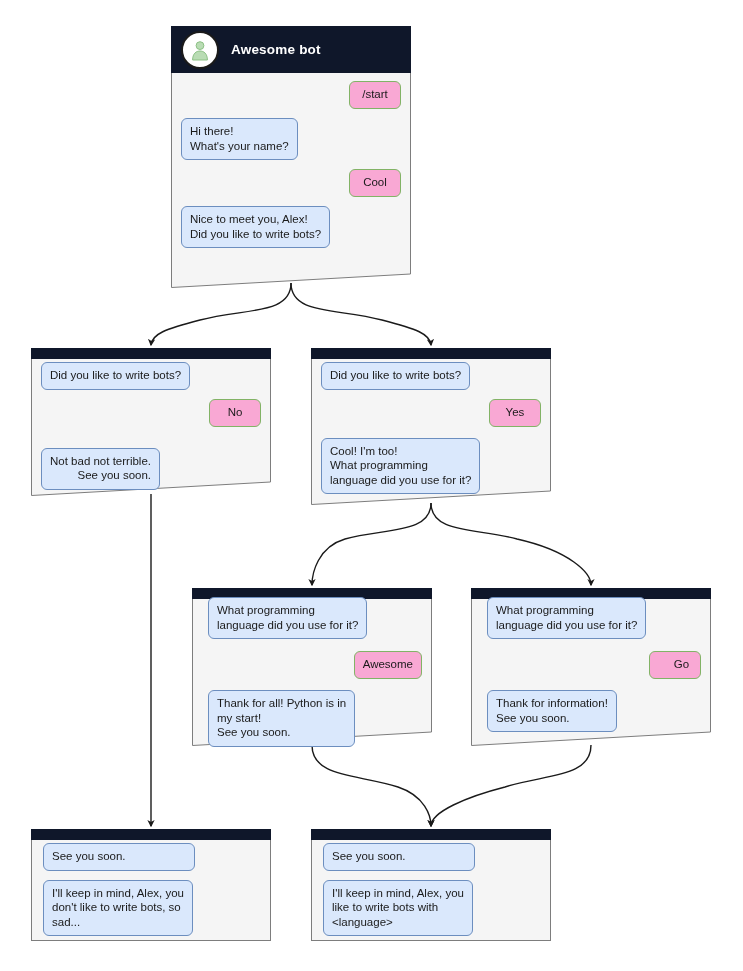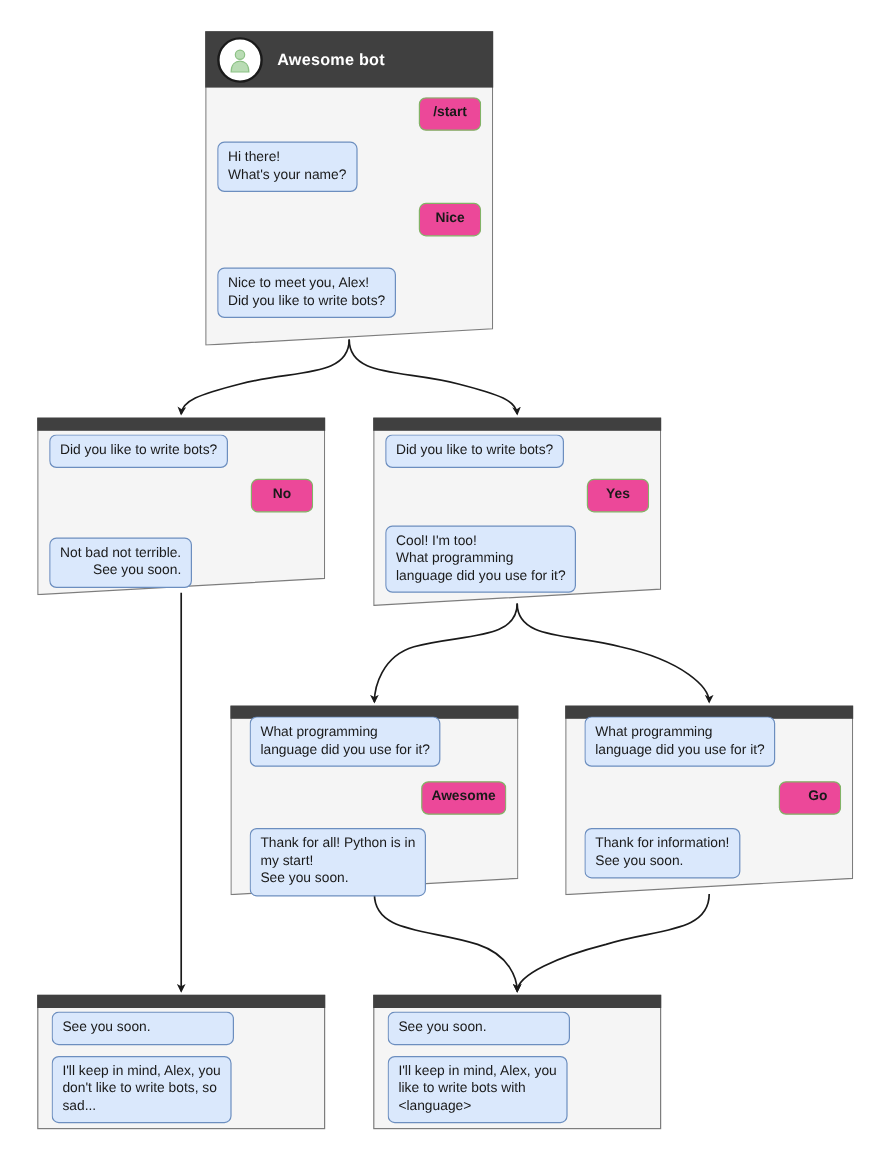--- a/index.html
+++ b/index.html
@@ -41,21 +41,21 @@
   .node-skew .skew-svg {
     position: absolute;
     left: 0; top: 0;
     width: 100%; height: 100%;
     display: block;
   }
   .header {
     position: absolute;
     left: 0; top: 0;
     width: 100%;
-    background: #404040;
+    background: #0f172a;
     box-sizing: border-box;
     display: flex;
     align-items: center;
     z-index: 3;
   }
   .header-main {
     height: 47px;
     padding-left: 10px;
   }
   .header-thin {
@@ -101,27 +101,26 @@
     color: #1a1a1a;
     white-space: pre-line;
     padding: 5px 8px 6px 8px;
     max-width: 82%;
   }
   .bubble.bot {
     background: #dae8fc;
     border: 1px solid #6c8ebf;
   }
   .bubble.user {
-    background: #ec4899;
+    background: #f9a8d4;
     border: 1px solid #82b366;
     display: flex;
     align-items: center;
     justify-content: center;
     text-align: center;
-    font-weight: bold;
   }
 </style>
 </head>
 <body>
 
 <div id="canvas">
 
   <svg id="edges" viewBox="0 0 743 971" width="743" height="971">
     <defs>
       <marker id="arrow" viewBox="0 0 10 10" refX="8.2" refY="5" markerWidth="5.2" markerHeight="5.2" orient="auto-start-reverse">
@@ -159,23 +158,23 @@
     </div>
     <div class="chat" style="top:55px; left:10px; right:10px;">
       <div class="msg-row right">
         <div class="bubble user" style="min-width:52px; min-height:28px;">/start</div>
       </div>
       <div class="msg-row left">
         <div class="bubble bot">Hi there!
 What's your name?</div>
       </div>
       <div class="msg-row right" style="margin-top:9px;">
-        <div class="bubble user" style="min-width:52px; min-height:28px;">Nice</div>
-      </div>
-      <div class="msg-row left" style="margin-top:26px;">
+        <div class="bubble user" style="min-width:52px; min-height:28px;">Cool</div>
+      </div>
+      <div class="msg-row left" style="margin-top:9px;">
         <div class="bubble bot">Nice to meet you, Alex!
 Did you like to write bots?</div>
       </div>
     </div>
   </div>
 
   <div class="node node-skew" style="left:31px; top:348px; width:240px; height:148px;">
     <svg class="skew-svg" viewBox="0 0 240 148" preserveAspectRatio="none">
       <polygon points="0.5,0.5 239.5,0.5 239.5,134 0.5,147.5" fill="#f5f5f5" stroke="#7d7d7d" stroke-width="1"></polygon>
     </svg>

